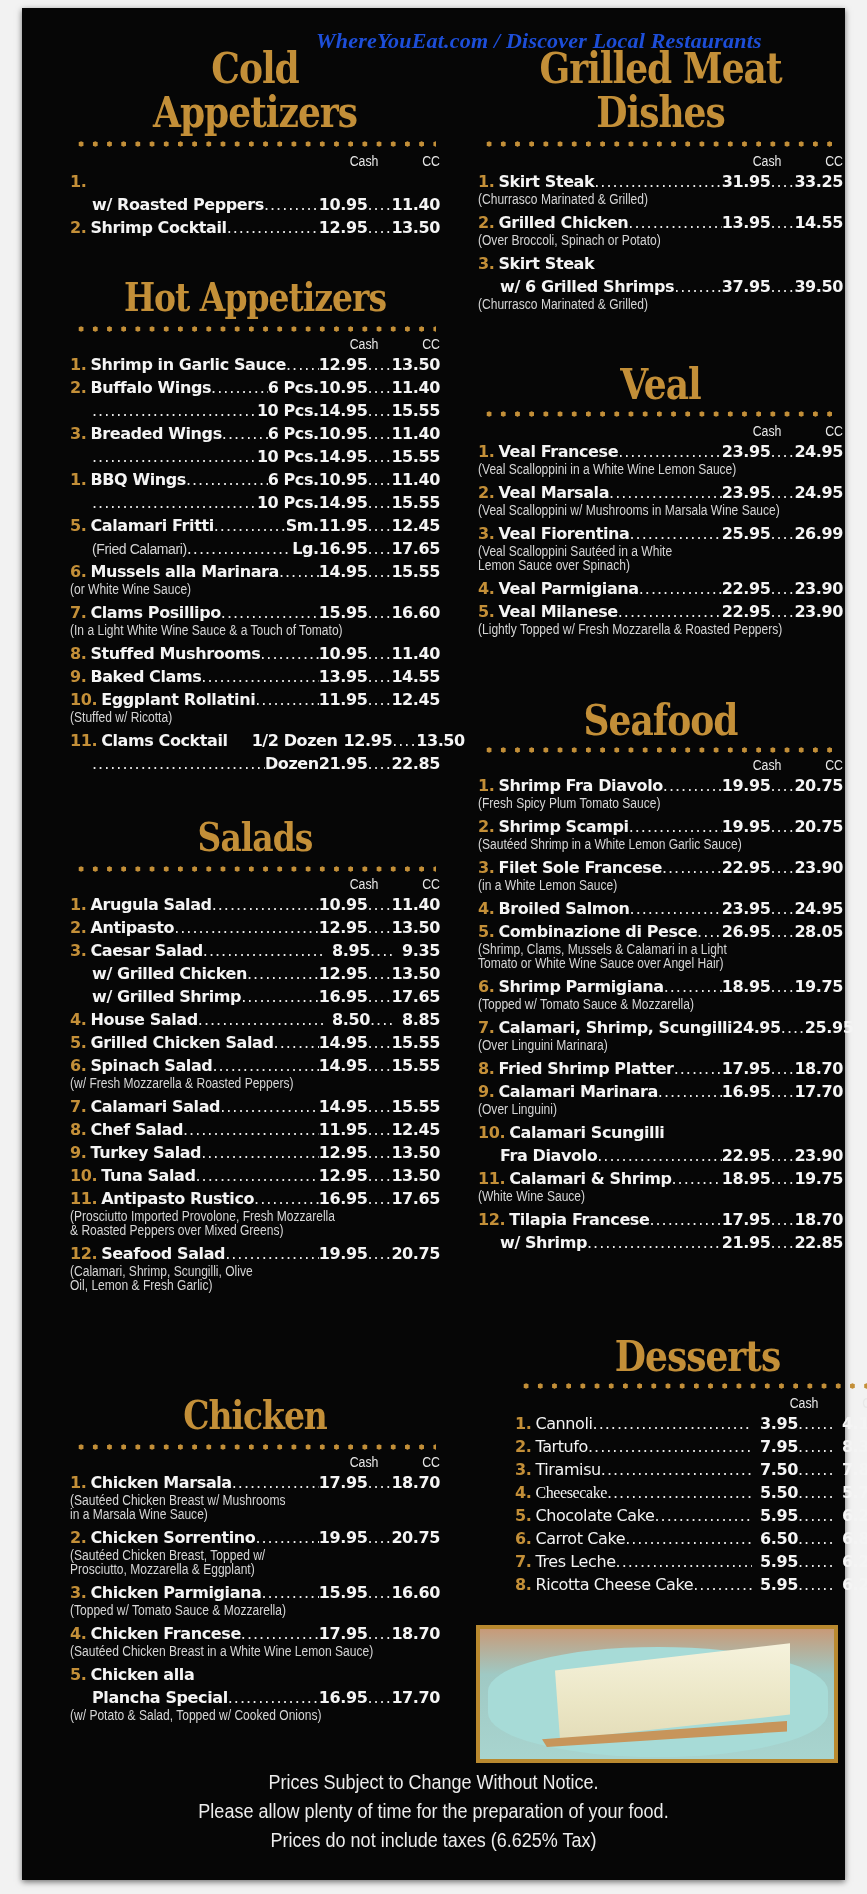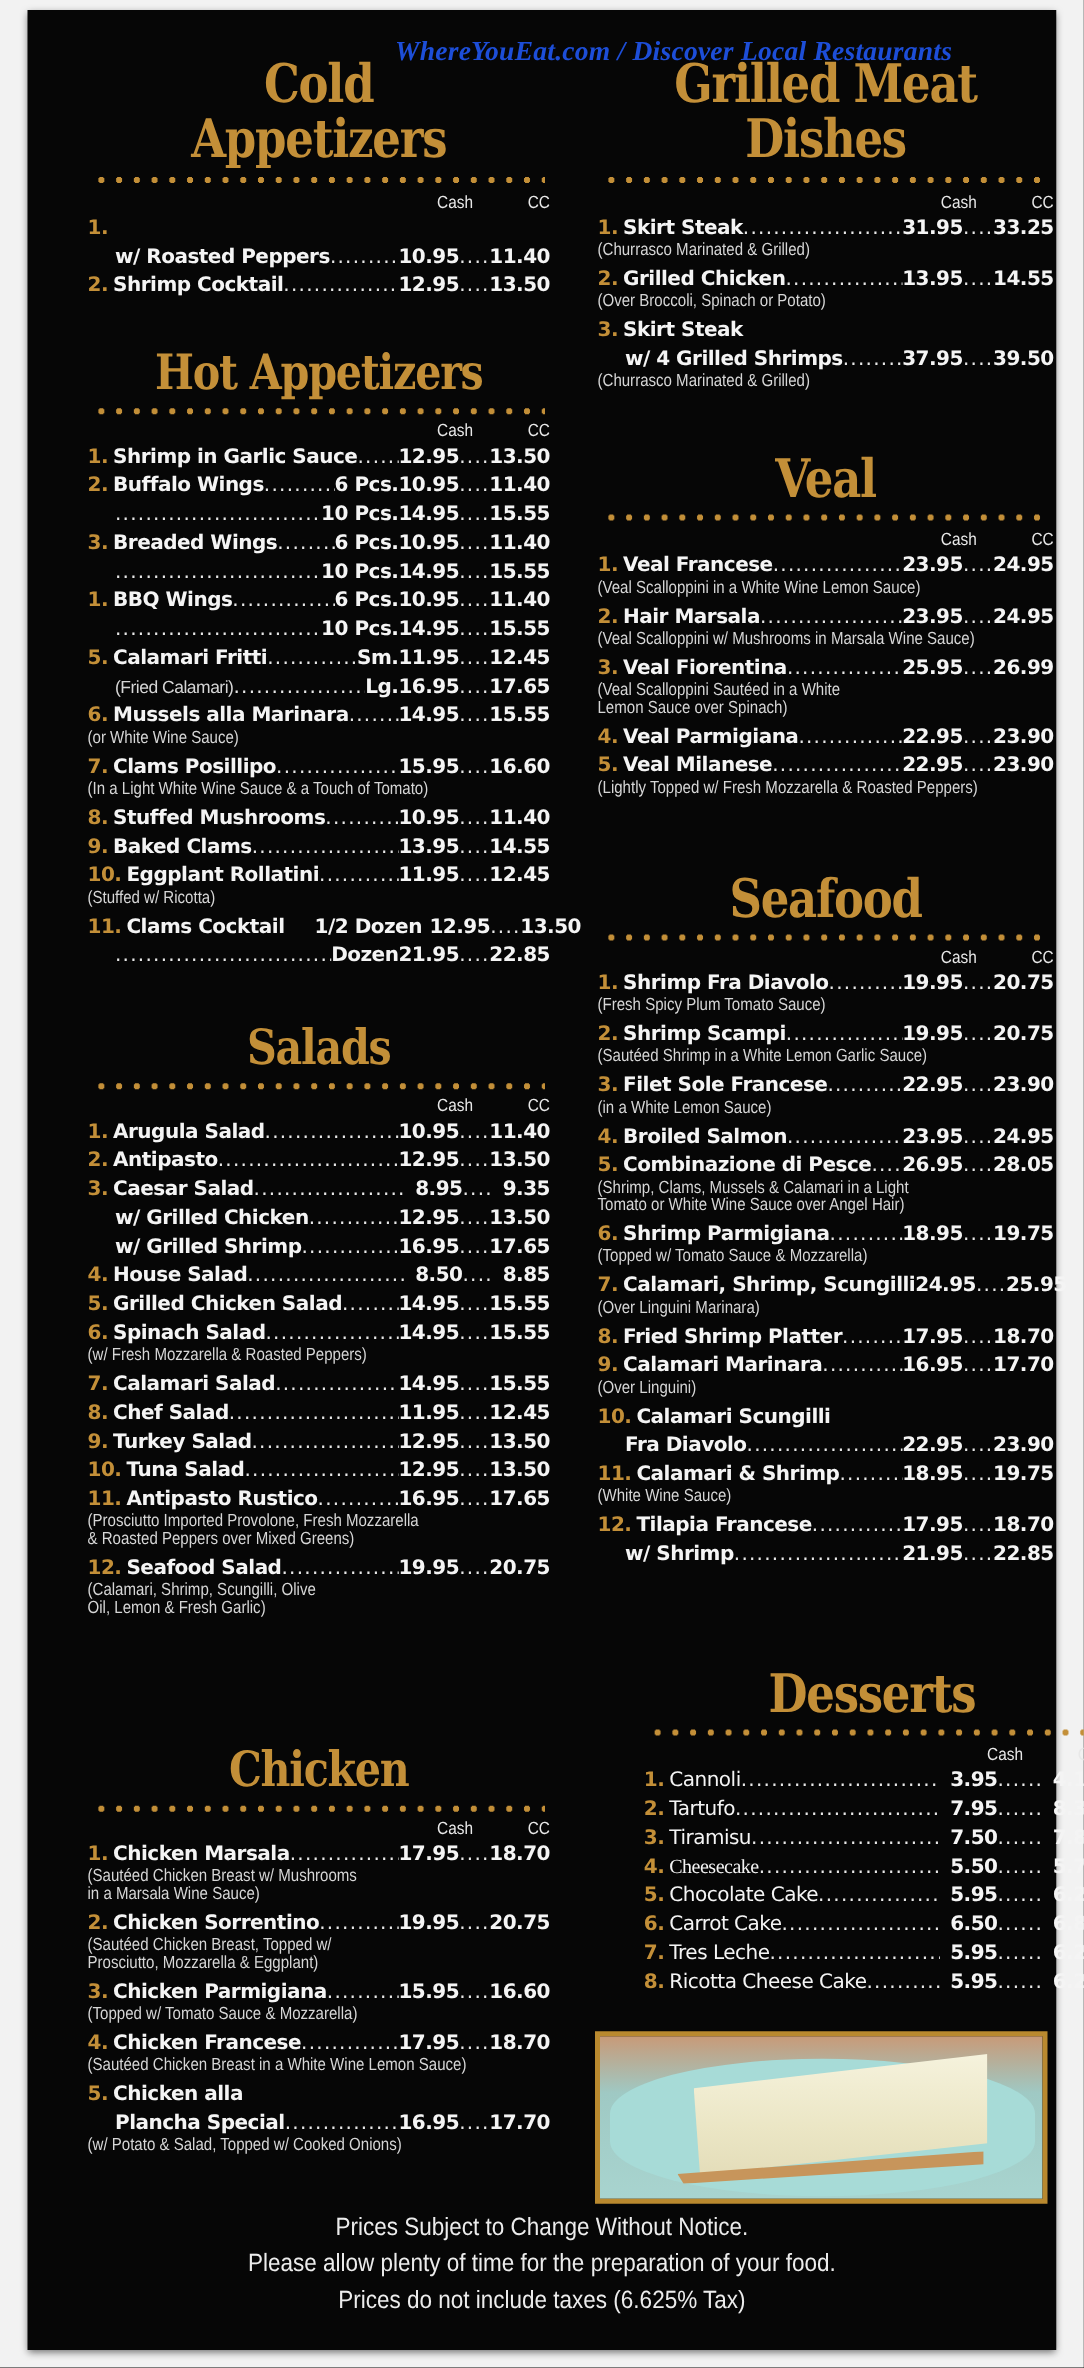--- a/index.html
+++ b/index.html
@@ -430,21 +430,21 @@
         <span class="p1">13.95</span>
         <span class="sep"></span>
         <span class="p2">14.55</span>
       </div>
     <div class="desc">(Over Broccoli, Spinach or Potato)</div>
     <div class="row">
         <span class="num">3.</span>
         <span class="name">Skirt Steak</span>
       </div>
     <div class="row indent">
-        <span class="name">w/ 4 Grilled Shrimps</span>
+        <span class="name">w/ 6 Grilled Shrimps</span>
         <span class="lead"></span>
         <span class="p1">37.95</span>
         <span class="sep"></span>
         <span class="p2">39.50</span>
       </div>
     <div class="desc">(Churrasco Marinated &amp; Grilled)</div>
   </div>
 
   <div class="section" style="top:362px;">
     <div class="sec-title" style="font-size:36px;">Veal</div>
@@ -457,21 +457,21 @@
         <span class="num">1.</span>
         <span class="name">Veal Francese</span>
         <span class="lead"></span>
         <span class="p1">23.95</span>
         <span class="sep"></span>
         <span class="p2">24.95</span>
       </div>
     <div class="desc">(Veal Scalloppini in a White Wine Lemon Sauce)</div>
     <div class="row">
         <span class="num">2.</span>
-        <span class="name">Hair Marsala</span>
+        <span class="name">Veal Marsala</span>
         <span class="lead"></span>
         <span class="p1">23.95</span>
         <span class="sep"></span>
         <span class="p2">24.95</span>
       </div>
     <div class="desc">(Veal Scalloppini w/ Mushrooms in Marsala Wine Sauce)</div>
     <div class="row">
         <span class="num">3.</span>
         <span class="name">Veal Fiorentina</span>
         <span class="lead"></span>

